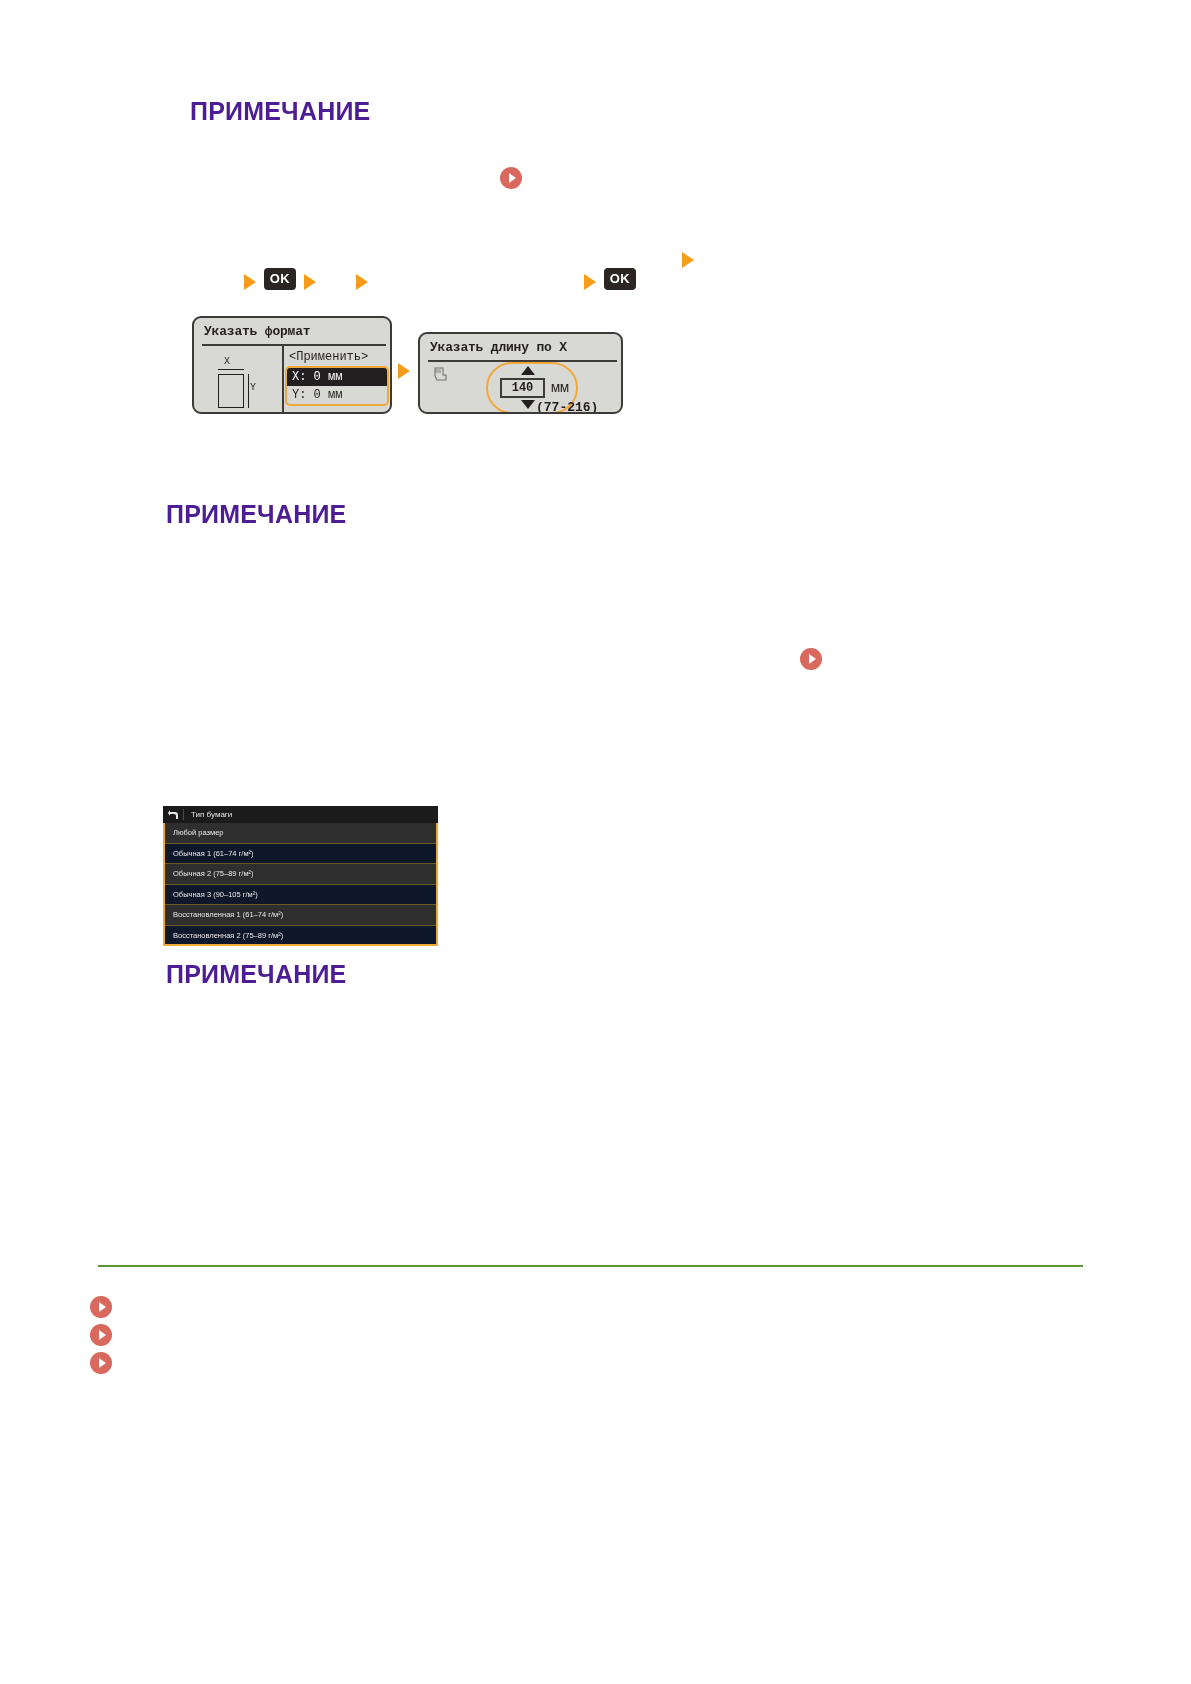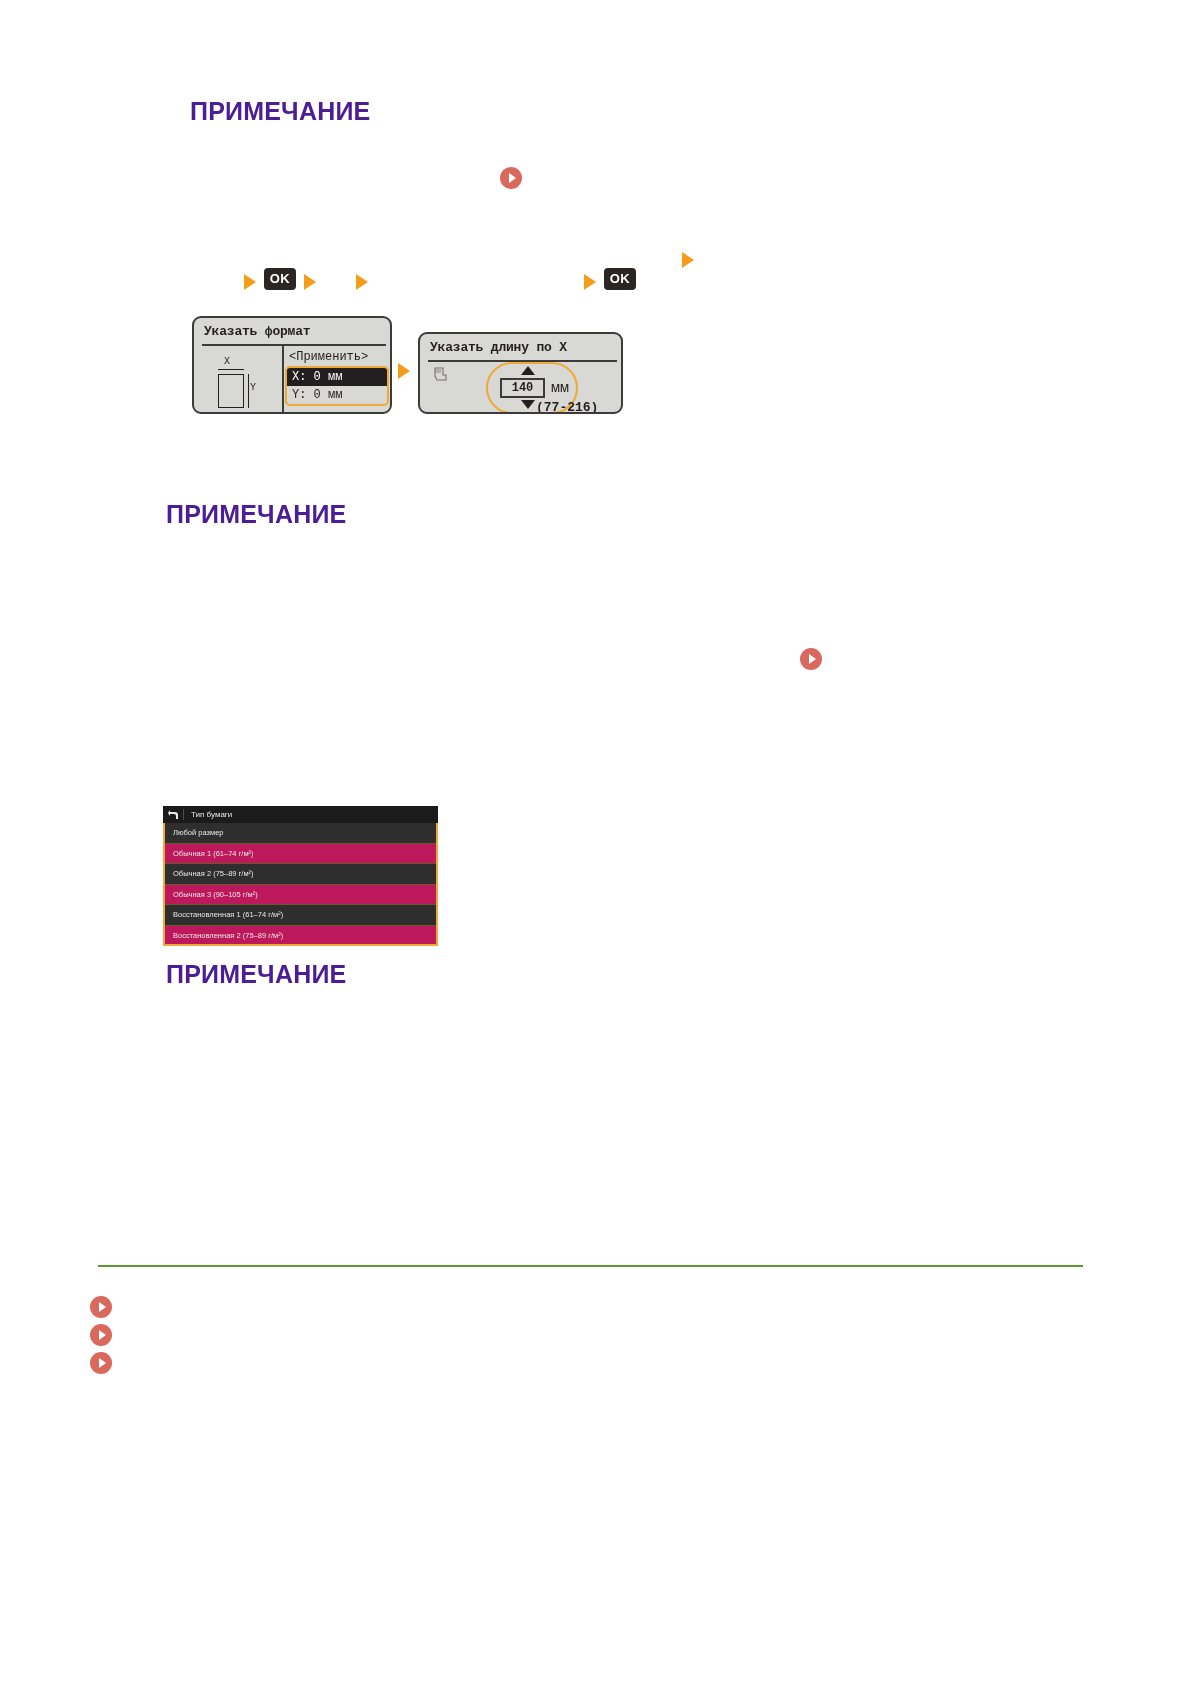--- a/index.html
+++ b/index.html
@@ -315,21 +315,21 @@
   .pt-item {
     height: 20.5px;
     border-bottom: 1px solid #6b5a23;
     color: #e8e8e8;
     font-family: "Liberation Sans", sans-serif;
     font-size: 7.5px;
     display: flex;
     align-items: center;
     padding-left: 8px;
     box-sizing: border-box;
-    background: #be185d;
+    background: #0f172a;
     white-space: nowrap;
   }
   .pt-item:nth-child(odd) { background: #2e2e2e; }
 
   
   .green-rule {
     position: absolute;
     left: 98px;
     top: 1265px;
     width: 985px;

